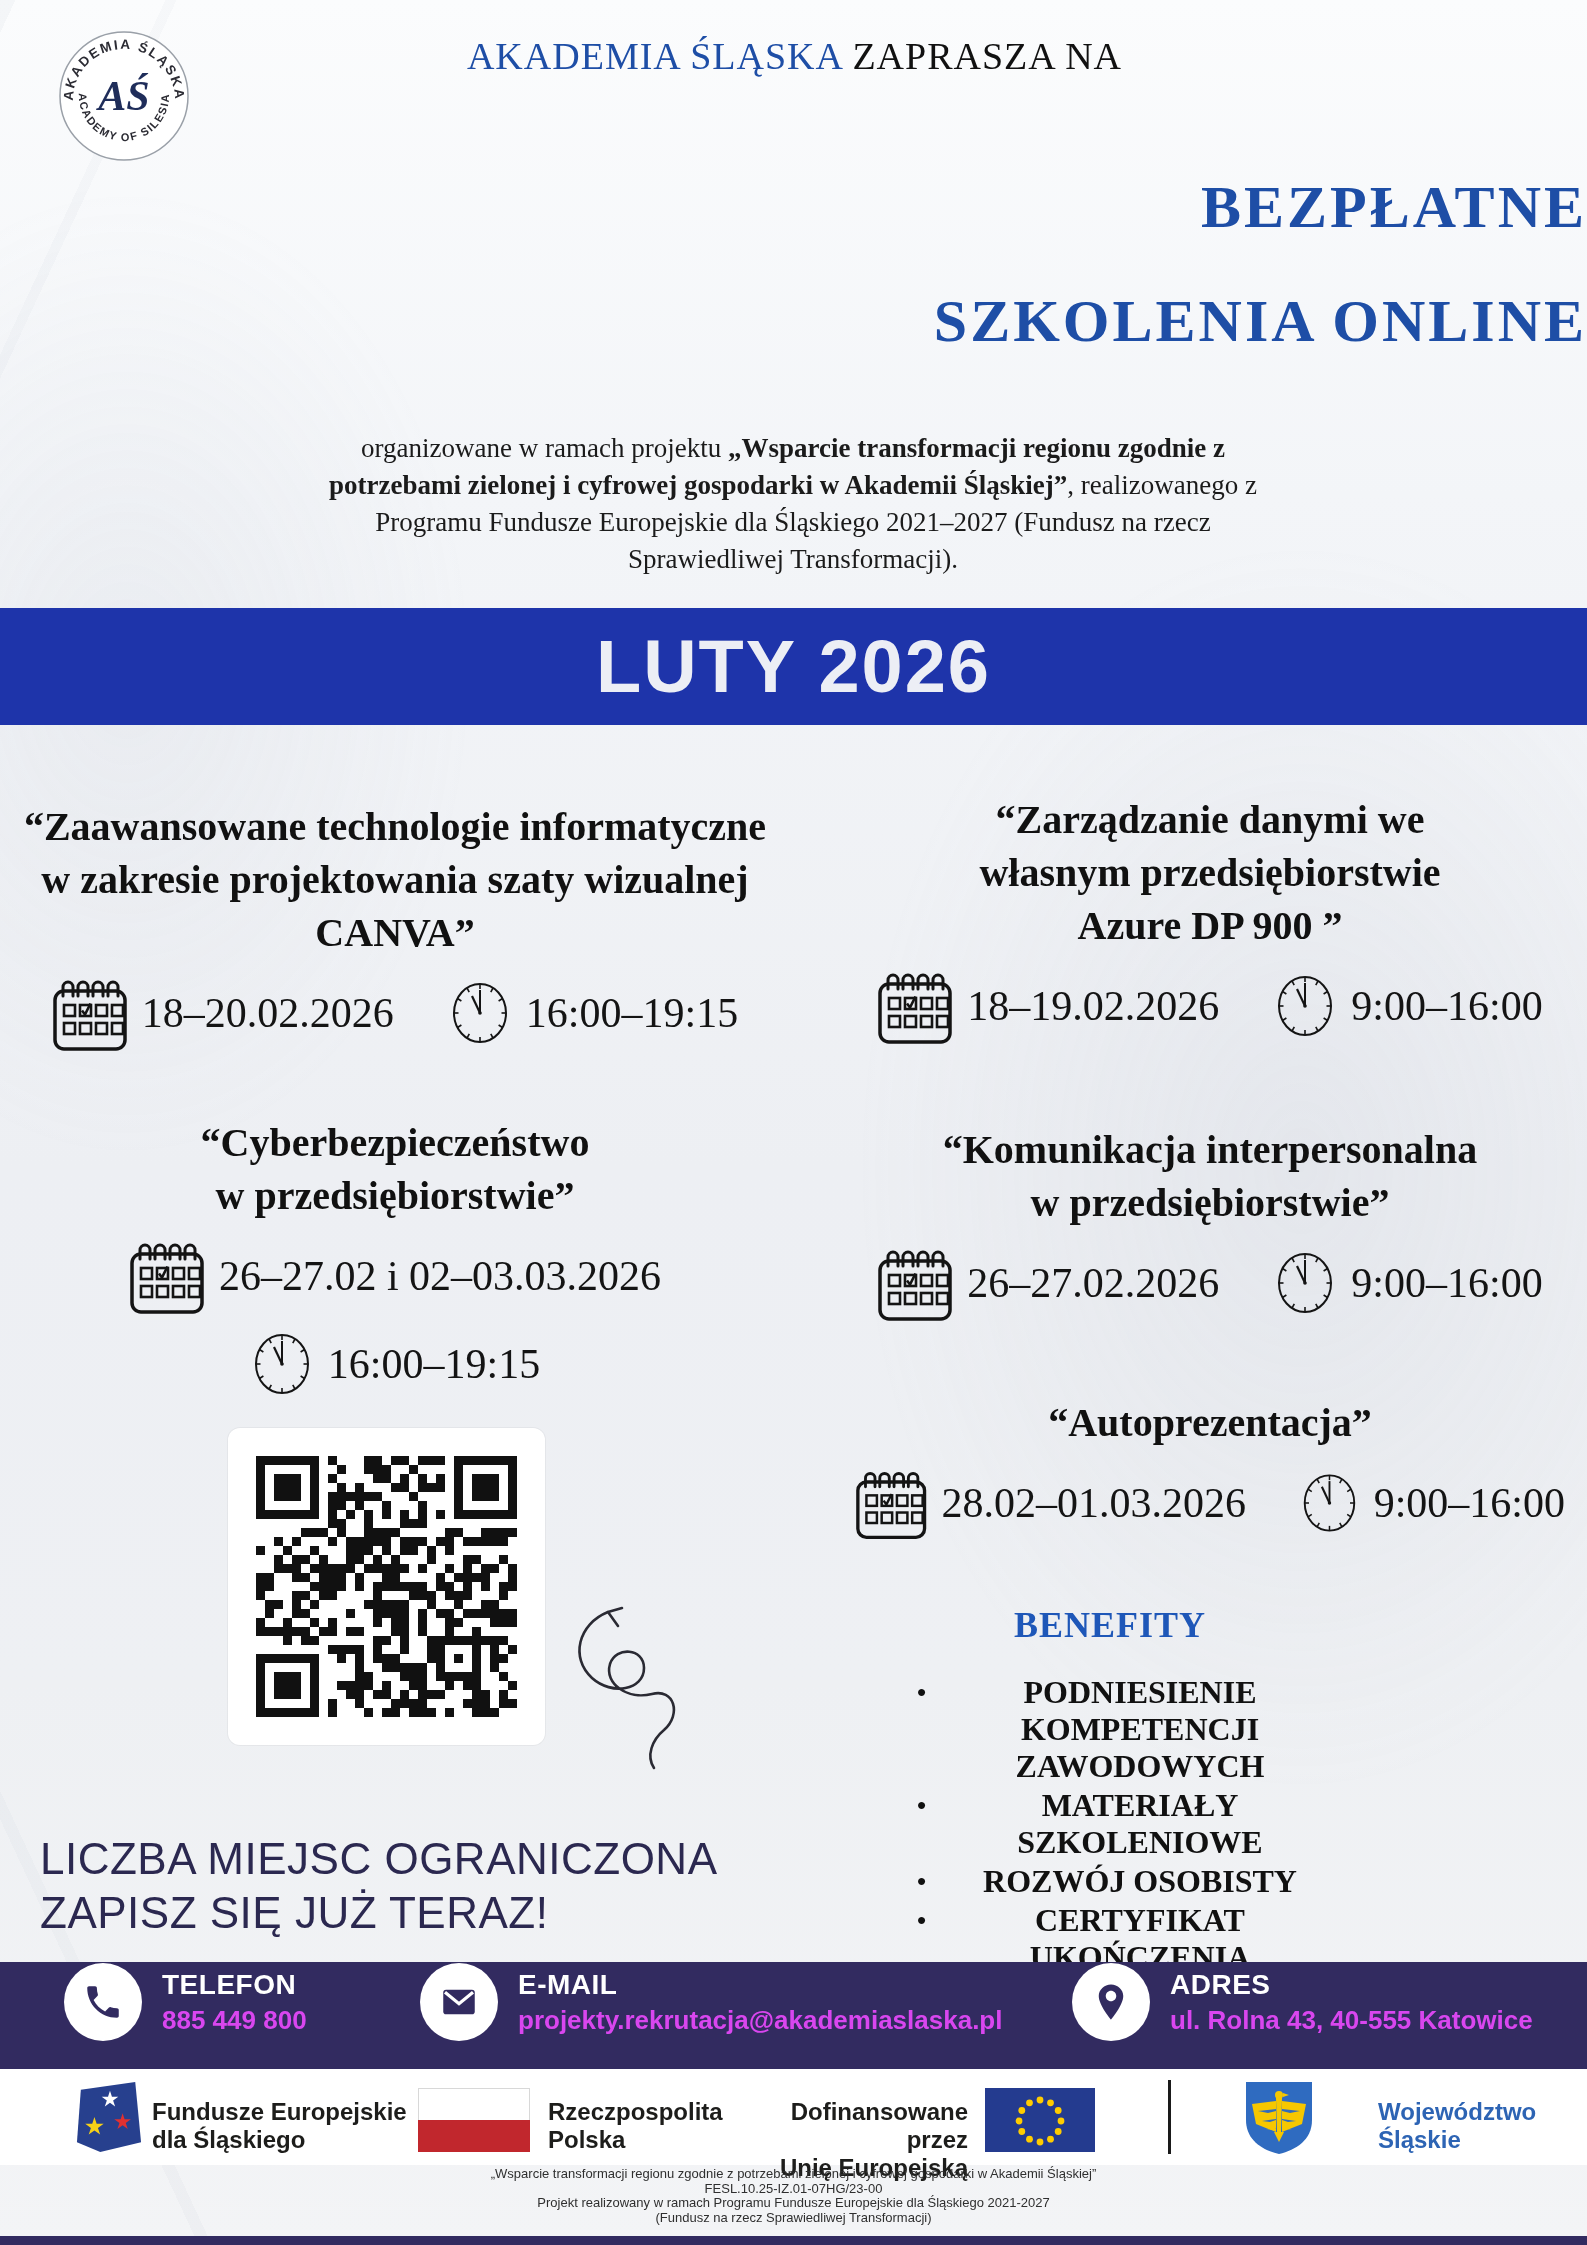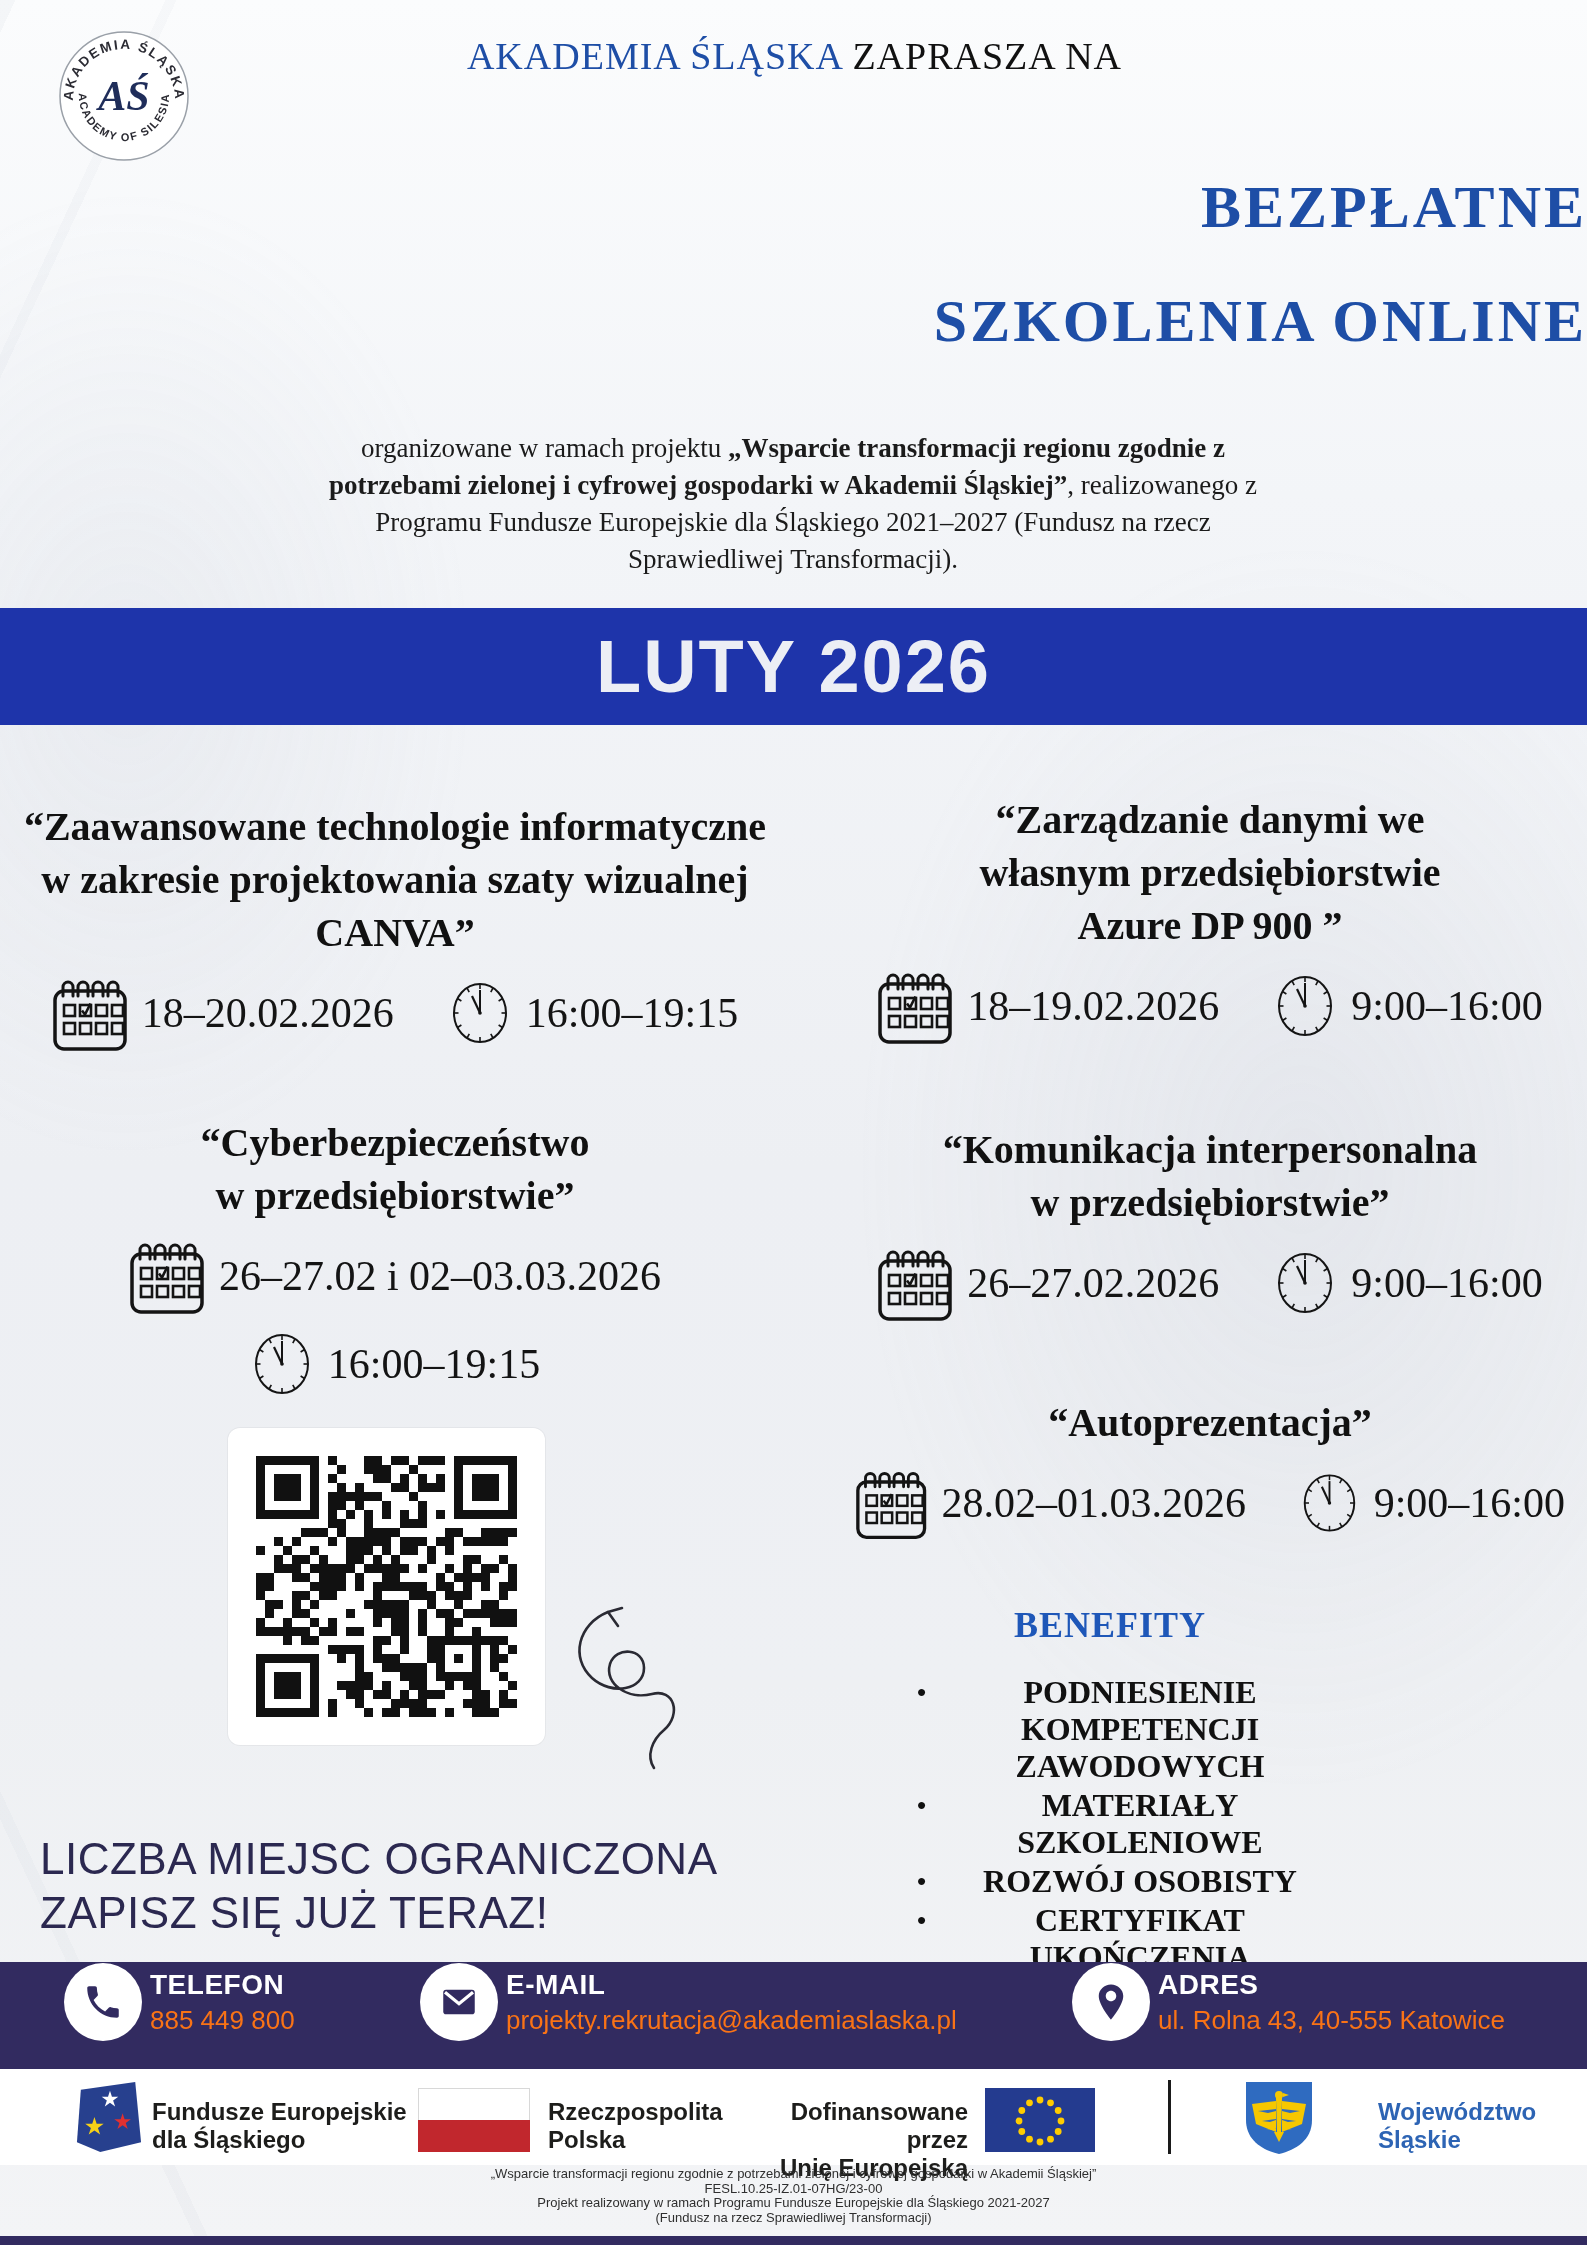--- a/index.html
+++ b/index.html
@@ -51,26 +51,26 @@
 
   
   .benefits{left:820px;top:1588px;width:580px;text-align:center;}
   .benefits h3{margin:16px;font-size:36px;font-weight:bold;color:#1e57b8;letter-spacing:1px;font-family:"Liberation Serif",serif;}
   .benefits ul{list-style:none;margin:28px 0 0 125px;padding:0;width:390px;}
   .benefits li{position:relative;font-weight:bold;font-size:32px;line-height:37px;color:#111;margin-bottom:2px;}
   .benefits li::before{content:"•";position:absolute;left:-28px;top:0;font-size:26px;}
 
   
   .fbar{left:0;top:1962px;width:100%;height:107px;background:#322b60;}
-  .contact{position:absolute;top:0;height:80px;display:flex;align-items:center;gap:8px;color:#fff;
+  .contact{position:absolute;top:0;height:80px;display:flex;align-items:center;gap:20px;color:#fff;
            font-family:"Liberation Sans",sans-serif;}
   .c-circle{width:78px;height:78px;border-radius:50%;background:#fff;display:flex;align-items:center;justify-content:center;flex:0 0 auto;}
   .c-circle svg{width:42px;height:42px;}
   .c-label{font-weight:bold;font-size:28px;letter-spacing:.5px;}
-  .c-value{font-size:26px;font-weight:normal;margin-top:4px;color:#f97316;}
+  .c-value{font-size:26px;font-weight:bold;margin-top:4px;color:#d946ef;}
   #ct1{left:64px;} #ct2{left:420px;} #ct3{left:1072px;}
 
   
   .logos{left:0;top:2069px;width:100%;height:96px;background:#ffffff;}
   .ltext{position:absolute;font-family:"Liberation Sans",sans-serif;font-weight:bold;font-size:24px;line-height:28px;color:#1d1d1b;}
   .fe-emblem{left:75px;top:2082px;width:68px;height:72px;}
   #fe-text{left:152px;top:2098px;}
   .pl-flag{left:418px;top:2088px;width:112px;height:64px;}
   .pl-flag .w{position:absolute;left:0;top:0;width:112px;height:32px;background:#fff;border:1px solid #d8d8d8;border-bottom:none;box-sizing:border-box;}
   .pl-flag .r{position:absolute;left:0;top:32px;width:112px;height:32px;background:#c1272d;}

